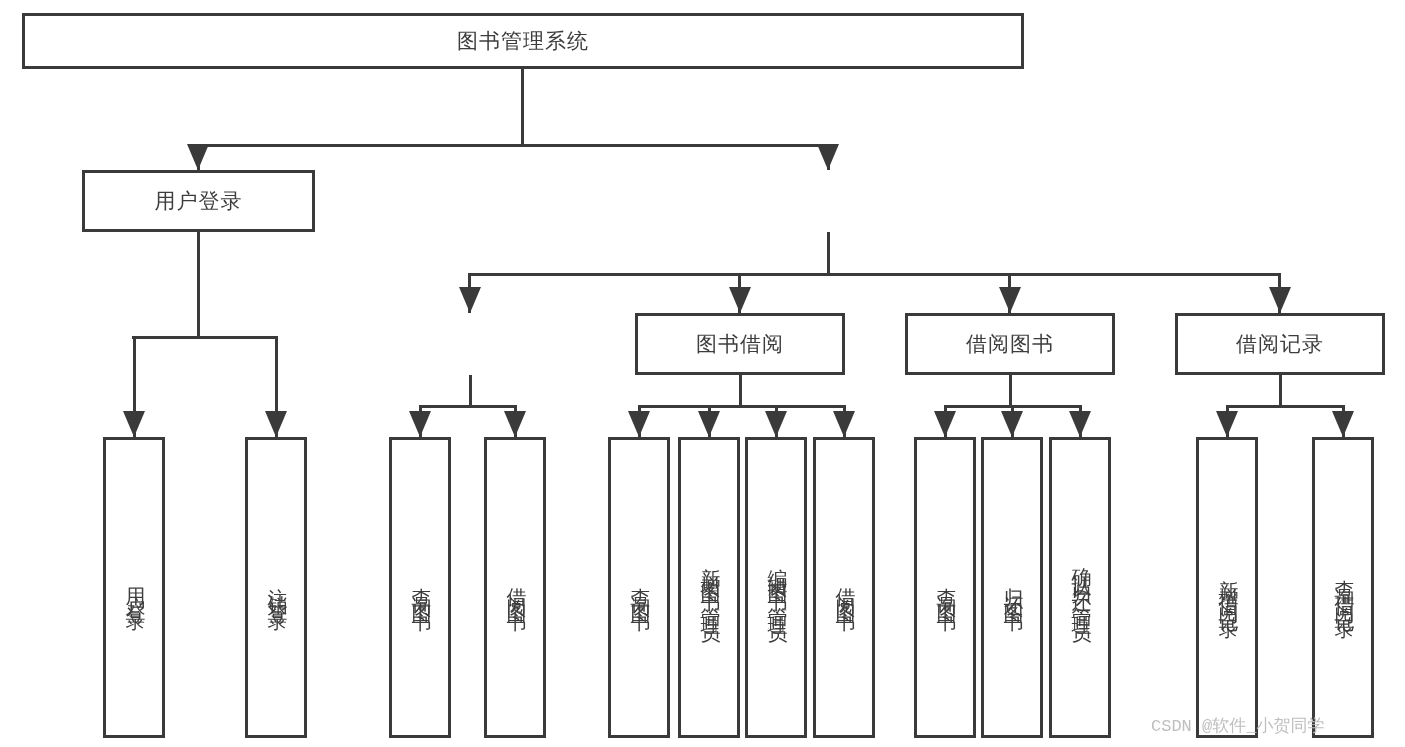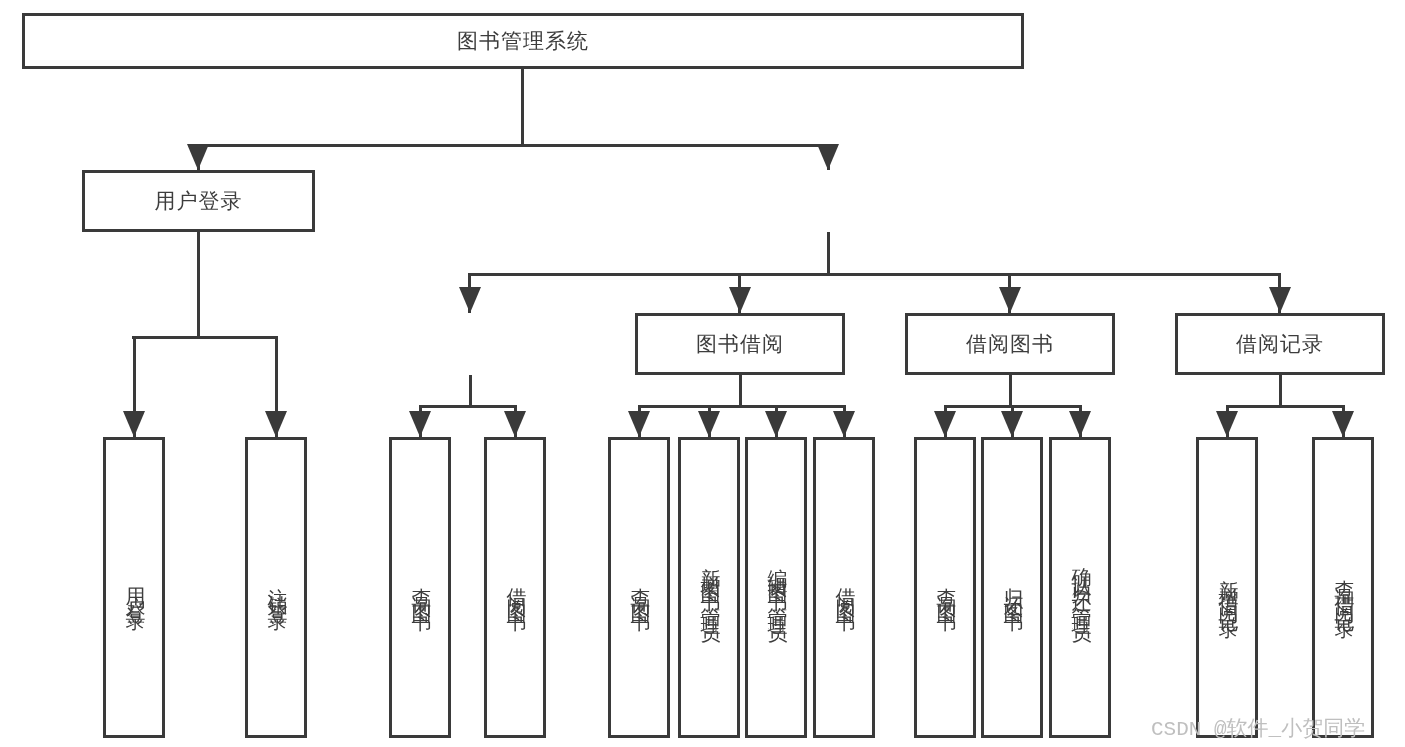--- a/index.html
+++ b/index.html
@@ -62,21 +62,21 @@
   .lf-add-book{left:678px;}
   .lf-edit-book{left:745px;}
   .lf-borrow-books-2{left:813px;}
   .lf-query-books-3{left:914px;}
   .lf-return-book{left:981px;}
   .lf-confirm-return{left:1049px;}
   .lf-add-borrow-record{left:1196px;}
   .lf-query-borrow-record{left:1312px;}
   .watermark{
     position:absolute;left:1151px;top:714px;
-    font-size:21px;color:var(--wm);
+    font-size:17px;color:var(--wm);
     z-index:5;white-space:nowrap;
   }
 </style>
 </head>
 <body>
 
 <div class="diagram">
 
   <div class="node n-root">
     <span>图书管理系统</span>

